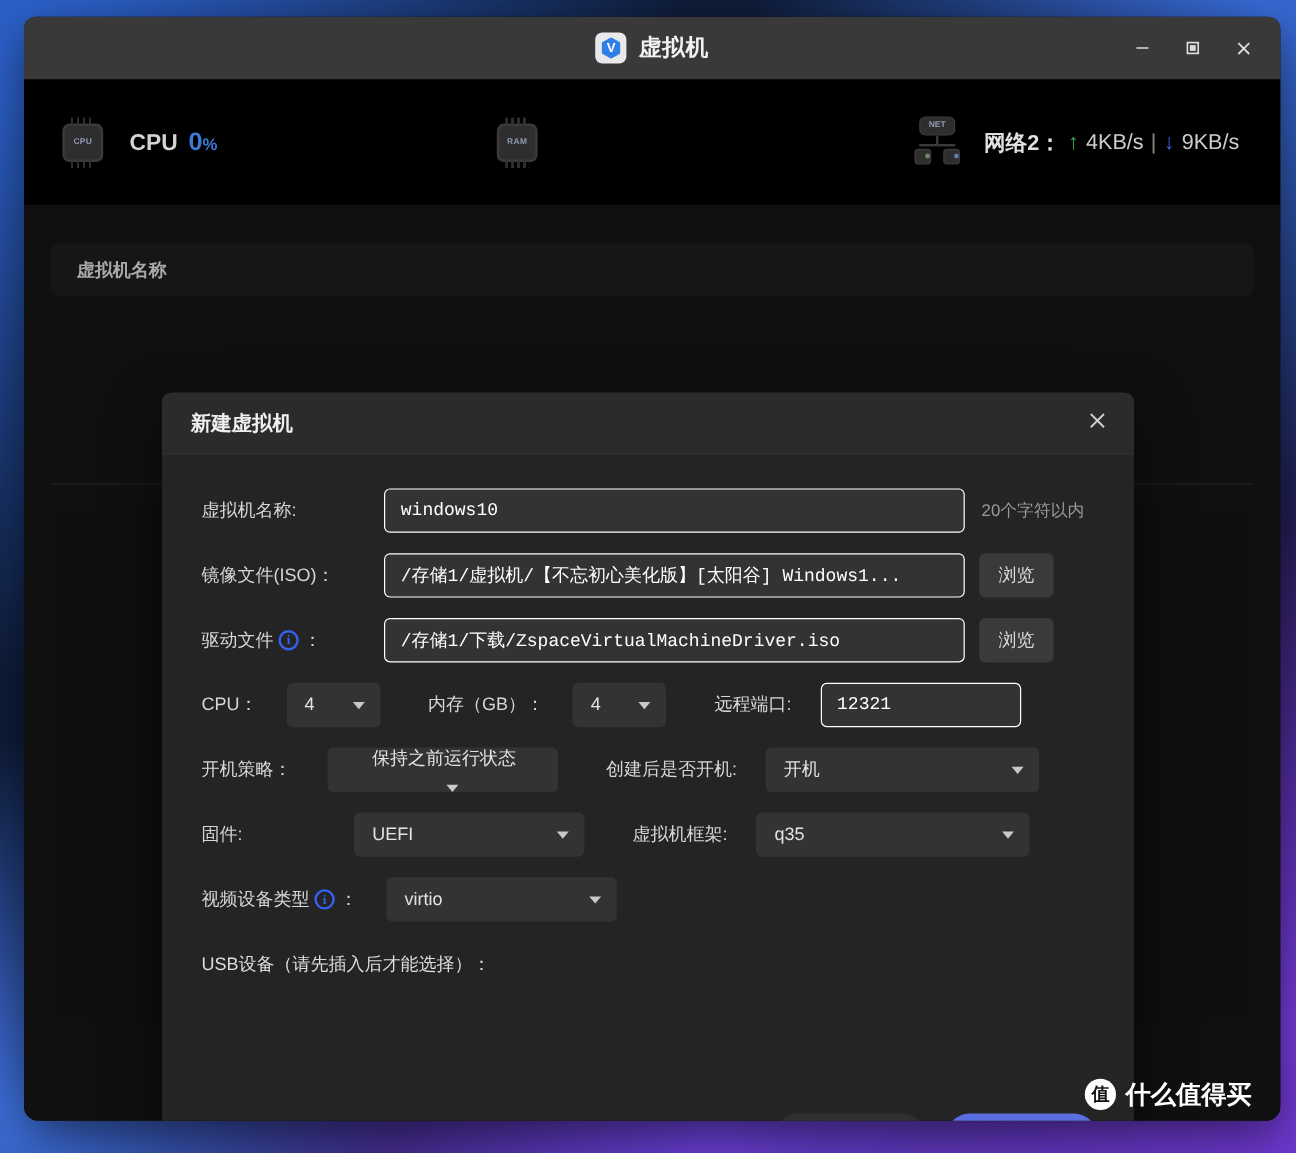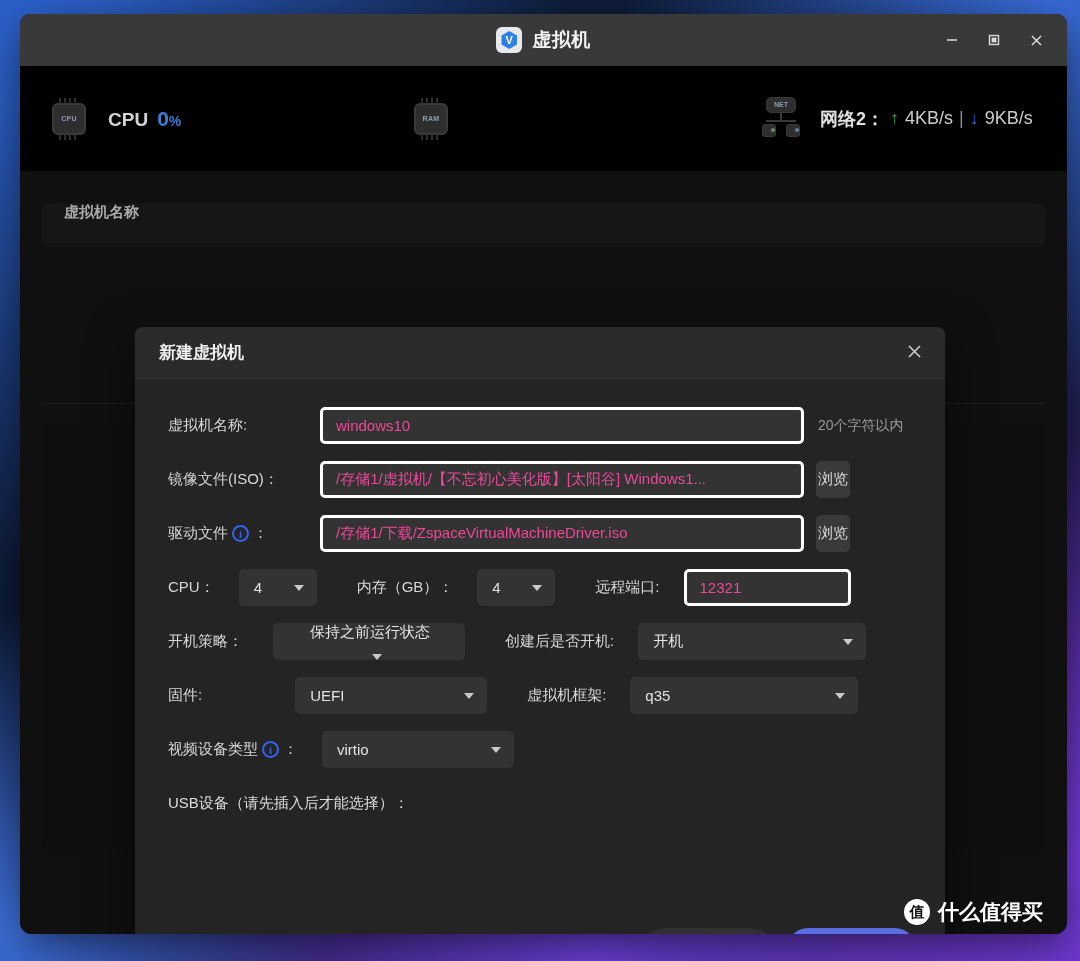--- a/index.html
+++ b/index.html
@@ -185,21 +185,21 @@
     width: 0; height: 0;
     border-left: 5px solid transparent;
     border-right: 5px solid transparent;
     border-top: 6px solid #b5b5b5;
   }
   #vm-table {
     margin-top: 14px;
     background: #1b1b1b;
     border-radius: 8px;
     height: 44px;
-    display: flex; 
+    display: flex; align-items: center;
     padding: 0 22px;
   }
   #vm-table .th { color: #cfcfcf; font-size: 15px; font-weight: bold; }
   #table-body {
     margin-top: 2px;
     height: 155px;
     border-bottom: 1px solid #262626;
   }
   #lower-panel {
     margin-top: 18px;
@@ -246,39 +246,39 @@
   .flabel.w1 { width: 152px; }
   .info-i {
     display: inline-flex; align-items: center; justify-content: center;
     width: 17px; height: 17px; border-radius: 50%;
     border: 2px solid #3461f0;
     color: #3461f0; font-size: 11px; font-weight: bold;
     font-family: "Liberation Serif", serif;
   }
   .txtinput {
     background: #333333;
-    border: 3px solid #ffffff;
+    border: 1px solid #ffffff;
     border-radius: 5px;
     height: 37px;
-    color: #ec4899;
+    color: #ffffff;
     font-size: 15px;
     display: flex; align-items: center;
     padding: 0 13px;
-    overflow: hidden; white-space: nowrap;
+    overflow: hidden; white-space: nowrap; font-family: Liberation Mono, monospace;
   }
   .txtinput.name { width: 484px; }
   .txtinput.path { width: 484px; }
   .txtinput.port { width: 167px; }
   .hint { color: #9a9a9a; font-size: 14px; margin-left: 14px; }
   .browse-btn {
     margin-left: 12px;
     background: #3a3a3a;
     color: #d8d8d8;
     border-radius: 5px;
-    height: 37px; width: 34px;
+    height: 37px; width: 62px;
     display: flex; align-items: center; justify-content: center;
     font-size: 15px;
   }
   .select {
     background: #333333;
     border-radius: 5px;
     height: 37px;
     color: #e2e2e2;
     font-size: 15px;
     display: flex; align-items: center; justify-content: space-between;

